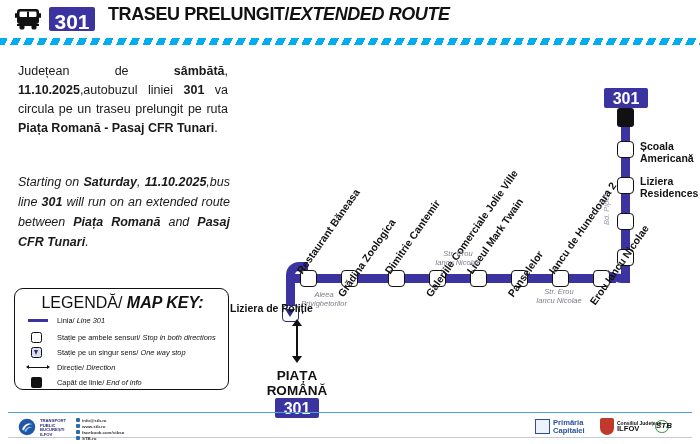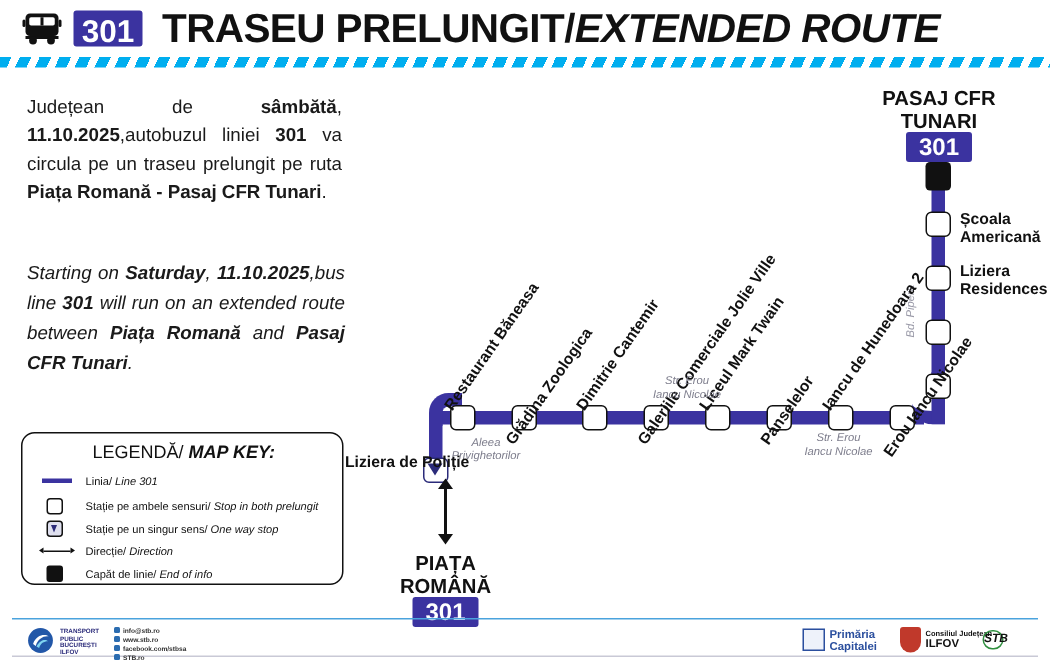--- a/index.html
+++ b/index.html
@@ -13,21 +13,21 @@
   
   .header{position:absolute;left:0;top:0;width:700px;height:36px;}
   .bus-icon{position:absolute;left:14px;top:8px;width:28px;height:22px;}
   .route-badge{
     position:absolute;background:#3B33A0;color:#fff;font-weight:bold;
     text-align:center;border-radius:2px;line-height:1;
   }
   .badge-hdr{left:49px;top:7px;width:46px;height:24px;font-size:21px;
     padding-top:4px;box-sizing:border-box;letter-spacing:0px;}
   .hdr-title{
-    position:absolute;left:108px;top:4px;font-size:27px;font-weight:bold;
+    position:absolute;left:108px;top:4px;font-size:18px;font-weight:bold;
     color:#111;white-space:nowrap;letter-spacing:-0.4px;
   }
   .hdr-title .ital{font-style:italic;}
   .stripe{
     position:absolute;left:0;top:38px;width:700px;height:7px;
     background-image:repeating-linear-gradient(115deg,#00AEEF 0px,#00AEEF 7px,#ffffff 7px,#ffffff 12px);
   }
 
   
   .para{position:absolute;color:#1a1a1a;}
@@ -35,21 +35,21 @@
   .para2{left:18px;top:172px;width:212px;font-size:12.5px;line-height:20px;font-style:italic;text-align:justify;}
   .b{font-weight:bold;}
 
   
   .legend{
     position:absolute;left:14px;top:288px;width:215px;height:102px;
     border:1.2px solid #111;border-radius:9px;background:#fff;box-sizing:border-box;
   }
   .legend-title{
     position:absolute;left:0;top:5px;width:215px;text-align:center;
-    font-size:12px;color:#111;
+    font-size:16px;color:#111;
   }
   .legend-title .ital{font-style:italic;font-weight:bold;}
   .lg-row{position:absolute;left:12px;font-size:7.4px;color:#111;white-space:nowrap;}
   .lg-row .ital{font-style:italic;}
   .lg-ico{position:absolute;left:0;top:0;width:22px;height:11px;}
   .lg-txt{position:absolute;left:30px;top:1px;}
   .lg-line{position:absolute;left:1px;top:4px;width:20px;height:3px;background:#3B33A0;}
   .lg-box{position:absolute;left:4px;top:0px;width:11px;height:11px;border:1.3px solid #111;
     border-radius:2.5px;background:#fff;box-sizing:border-box;}
   .lg-box2{position:absolute;left:4px;top:0px;width:11px;height:11px;border:1.3px solid #111;
@@ -179,21 +179,21 @@
       <span class="lg-ico">
           <i class="lg-line"></i>
         </span>
       <span class="lg-txt"><span>Linia/ </span><span class="ital">Line 301</span></span>
     </div>
 
     <div class="lg-row" style="top:43px">
       <span class="lg-ico">
           <i class="lg-box"></i>
         </span>
-      <span class="lg-txt"><span>Stație pe ambele sensuri/ </span><span class="ital">Stop in both prelungit</span></span>
+      <span class="lg-txt"><span>Stație pe ambele sensuri/ </span><span class="ital">Stop in both directions</span></span>
     </div>
 
     <div class="lg-row" style="top:58px">
       <span class="lg-ico">
           <i class="lg-box2"></i>
           <i class="lg-tri"></i>
         </span>
       <span class="lg-txt"><span>Stație pe un singur sens/ </span><span class="ital">One way stop</span></span>
     </div>
 
@@ -213,24 +213,20 @@
   </div>
 
   <div class="map">
 
     <div class="rail rail-v"></div>
     <div class="rail-corner"></div>
     <div class="rail rail-h"></div>
     <div class="rail-corner2"></div>
     <div class="rail-stub"></div>
 
-    <div class="term" style="left:556px;top:58px;width:140px;">
-      <span>PASAJ CFR</span><br>
-      <span>TUNARI</span>
-    </div>
     <div class="route-badge badge-map" style="left:604px;top:88px;">301</div>
     <div class="stn-end" style="left:617px;top:108px;"></div>
 
     <div class="street-v" style="left:602px;top:225px;">Bd. Pipera</div>
 
     <div class="stn" style="left:617px;top:141px;"></div>
     <div class="slabel" style="left:640px;top:140px;">
       <span>Școala</span><br>
       <span>Americană</span>
     </div>

